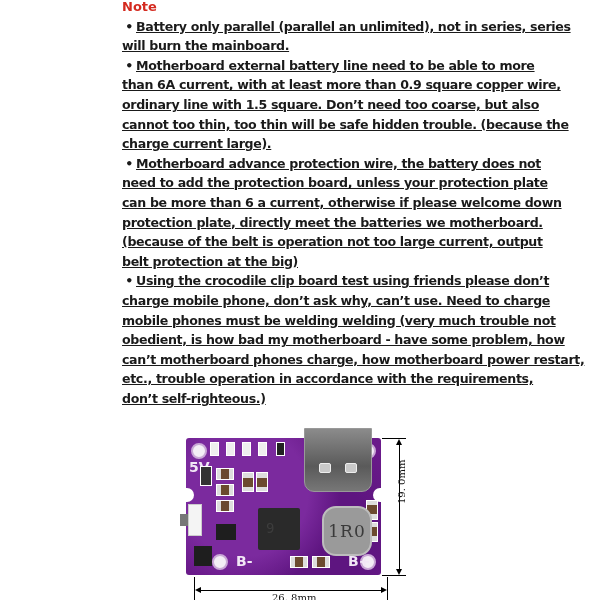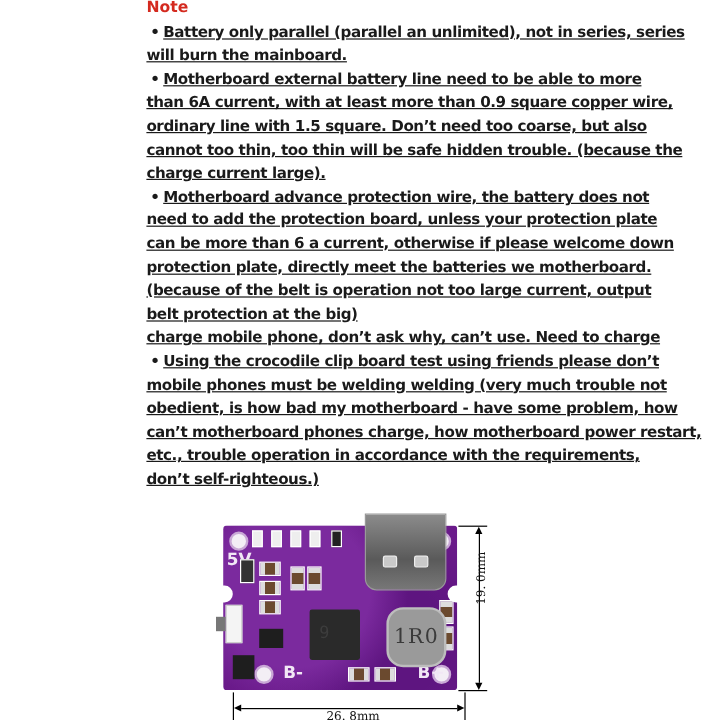--- a/index.html
+++ b/index.html
@@ -80,22 +80,22 @@
   <div class="para">
     <span class="line"><span class="bullet">•</span><span>Motherboard advance protection wire, the battery does not</span></span>
     <span class="line">need to add the protection board, unless your protection plate</span>
     <span class="line">can be more than 6 a current, otherwise if please welcome down</span>
     <span class="line">protection plate, directly meet the batteries we motherboard.</span>
     <span class="line">(because of the belt is operation not too large current, output</span>
     <span class="line">belt protection at the big)</span>
   </div>
 
   <div class="para">
+    <span class="line"><span class="bullet">•</span><span>Using the crocodile clip board test using friends please don’t</span></span>
     <span class="line">charge mobile phone, don’t ask why, can’t use. Need to charge</span>
-    <span class="line"><span class="bullet">•</span><span>Using the crocodile clip board test using friends please don’t</span></span>
     <span class="line">mobile phones must be welding welding (very much trouble not</span>
     <span class="line">obedient, is how bad my motherboard - have some problem, how</span>
     <span class="line">can’t motherboard phones charge, how motherboard power restart,</span>
     <span class="line">etc., trouble operation in accordance with the requirements,</span>
     <span class="line">don’t self-righteous.)</span>
   </div>
 </div>
 
 <div class="figure">
   <div class="board">

